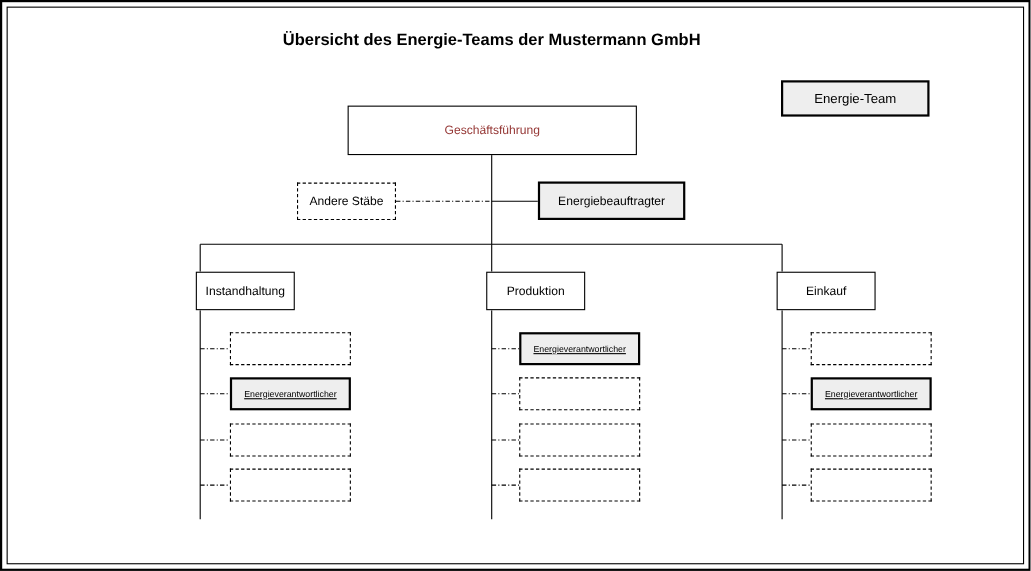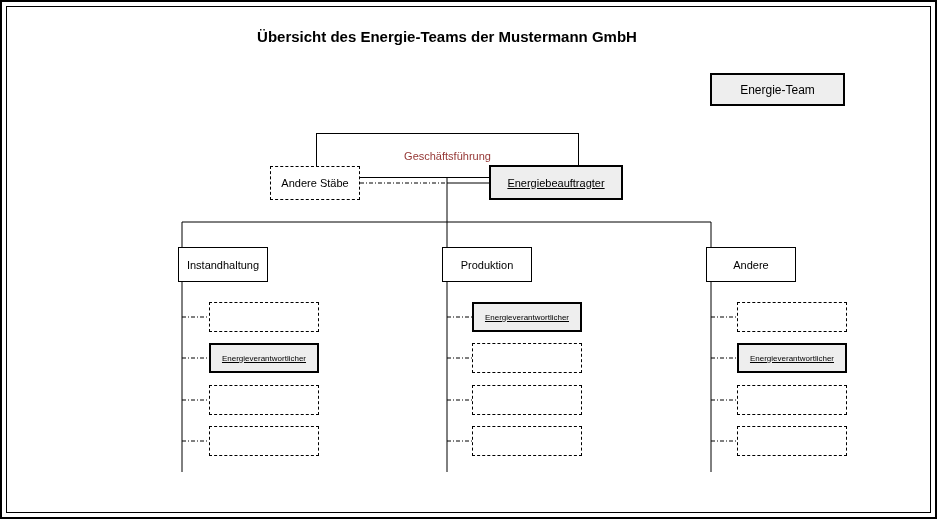--- a/index.html
+++ b/index.html
@@ -47,24 +47,23 @@
   .node.gray { background: #eeeeee; }
   .node.dashed { border: 1px dashed #000000; }
   .node.thick { border-width: 2px; }
   .badge {
     left: 708px; top: 71px; width: 135px; height: 33px;
     font-size: 12px;
   }
   .root-node {
     left: 314px; top: 94px; width: 263px; height: 45px;
     color: #953735;
-    margin-top: 37px;
   }
   .staff-left { left: 268px; top: 164px; width: 90px; height: 34px; }
-  .staff-right { left: 487px; top: 163px; width: 134px; height: 35px; text-decoration: underline; }
+  .staff-right { left: 487px; top: 163px; width: 134px; height: 35px; }
   .dept { top: 245px; width: 90px; height: 35px; margin-left: 40px; }
   .dept-1 { left: 136px; }
   .dept-2 { left: 400px; }
   .dept-3 { left: 664px; }
   .slot {
     position: absolute;
     box-sizing: border-box;
     width: 110px; height: 30px;
     border: 1px dashed #000000;
     background: #ffffff;
@@ -135,21 +134,21 @@
 
   <div class="node gray thick badge">Energie-Team</div>
 
   <div class="node root-node">Geschäftsführung</div>
 
   <div class="node dashed staff-left">Andere Stäbe</div>
   <div class="node gray thick staff-right">Energiebeauftragter</div>
 
   <div class="node dept dept-1">Instandhaltung</div>
   <div class="node dept dept-2">Produktion</div>
-  <div class="node dept dept-3">Andere</div>
+  <div class="node dept dept-3">Einkauf</div>
 
   <div class="slot col-1 row-1"></div>
   <div class="slot col-1 row-2 filled">Energieverantwortlicher</div>
   <div class="slot col-1 row-3"></div>
   <div class="slot col-1 row-4"></div>
 
   <div class="slot col-2 row-1 filled">Energieverantwortlicher</div>
   <div class="slot col-2 row-2"></div>
   <div class="slot col-2 row-3"></div>
   <div class="slot col-2 row-4"></div>

